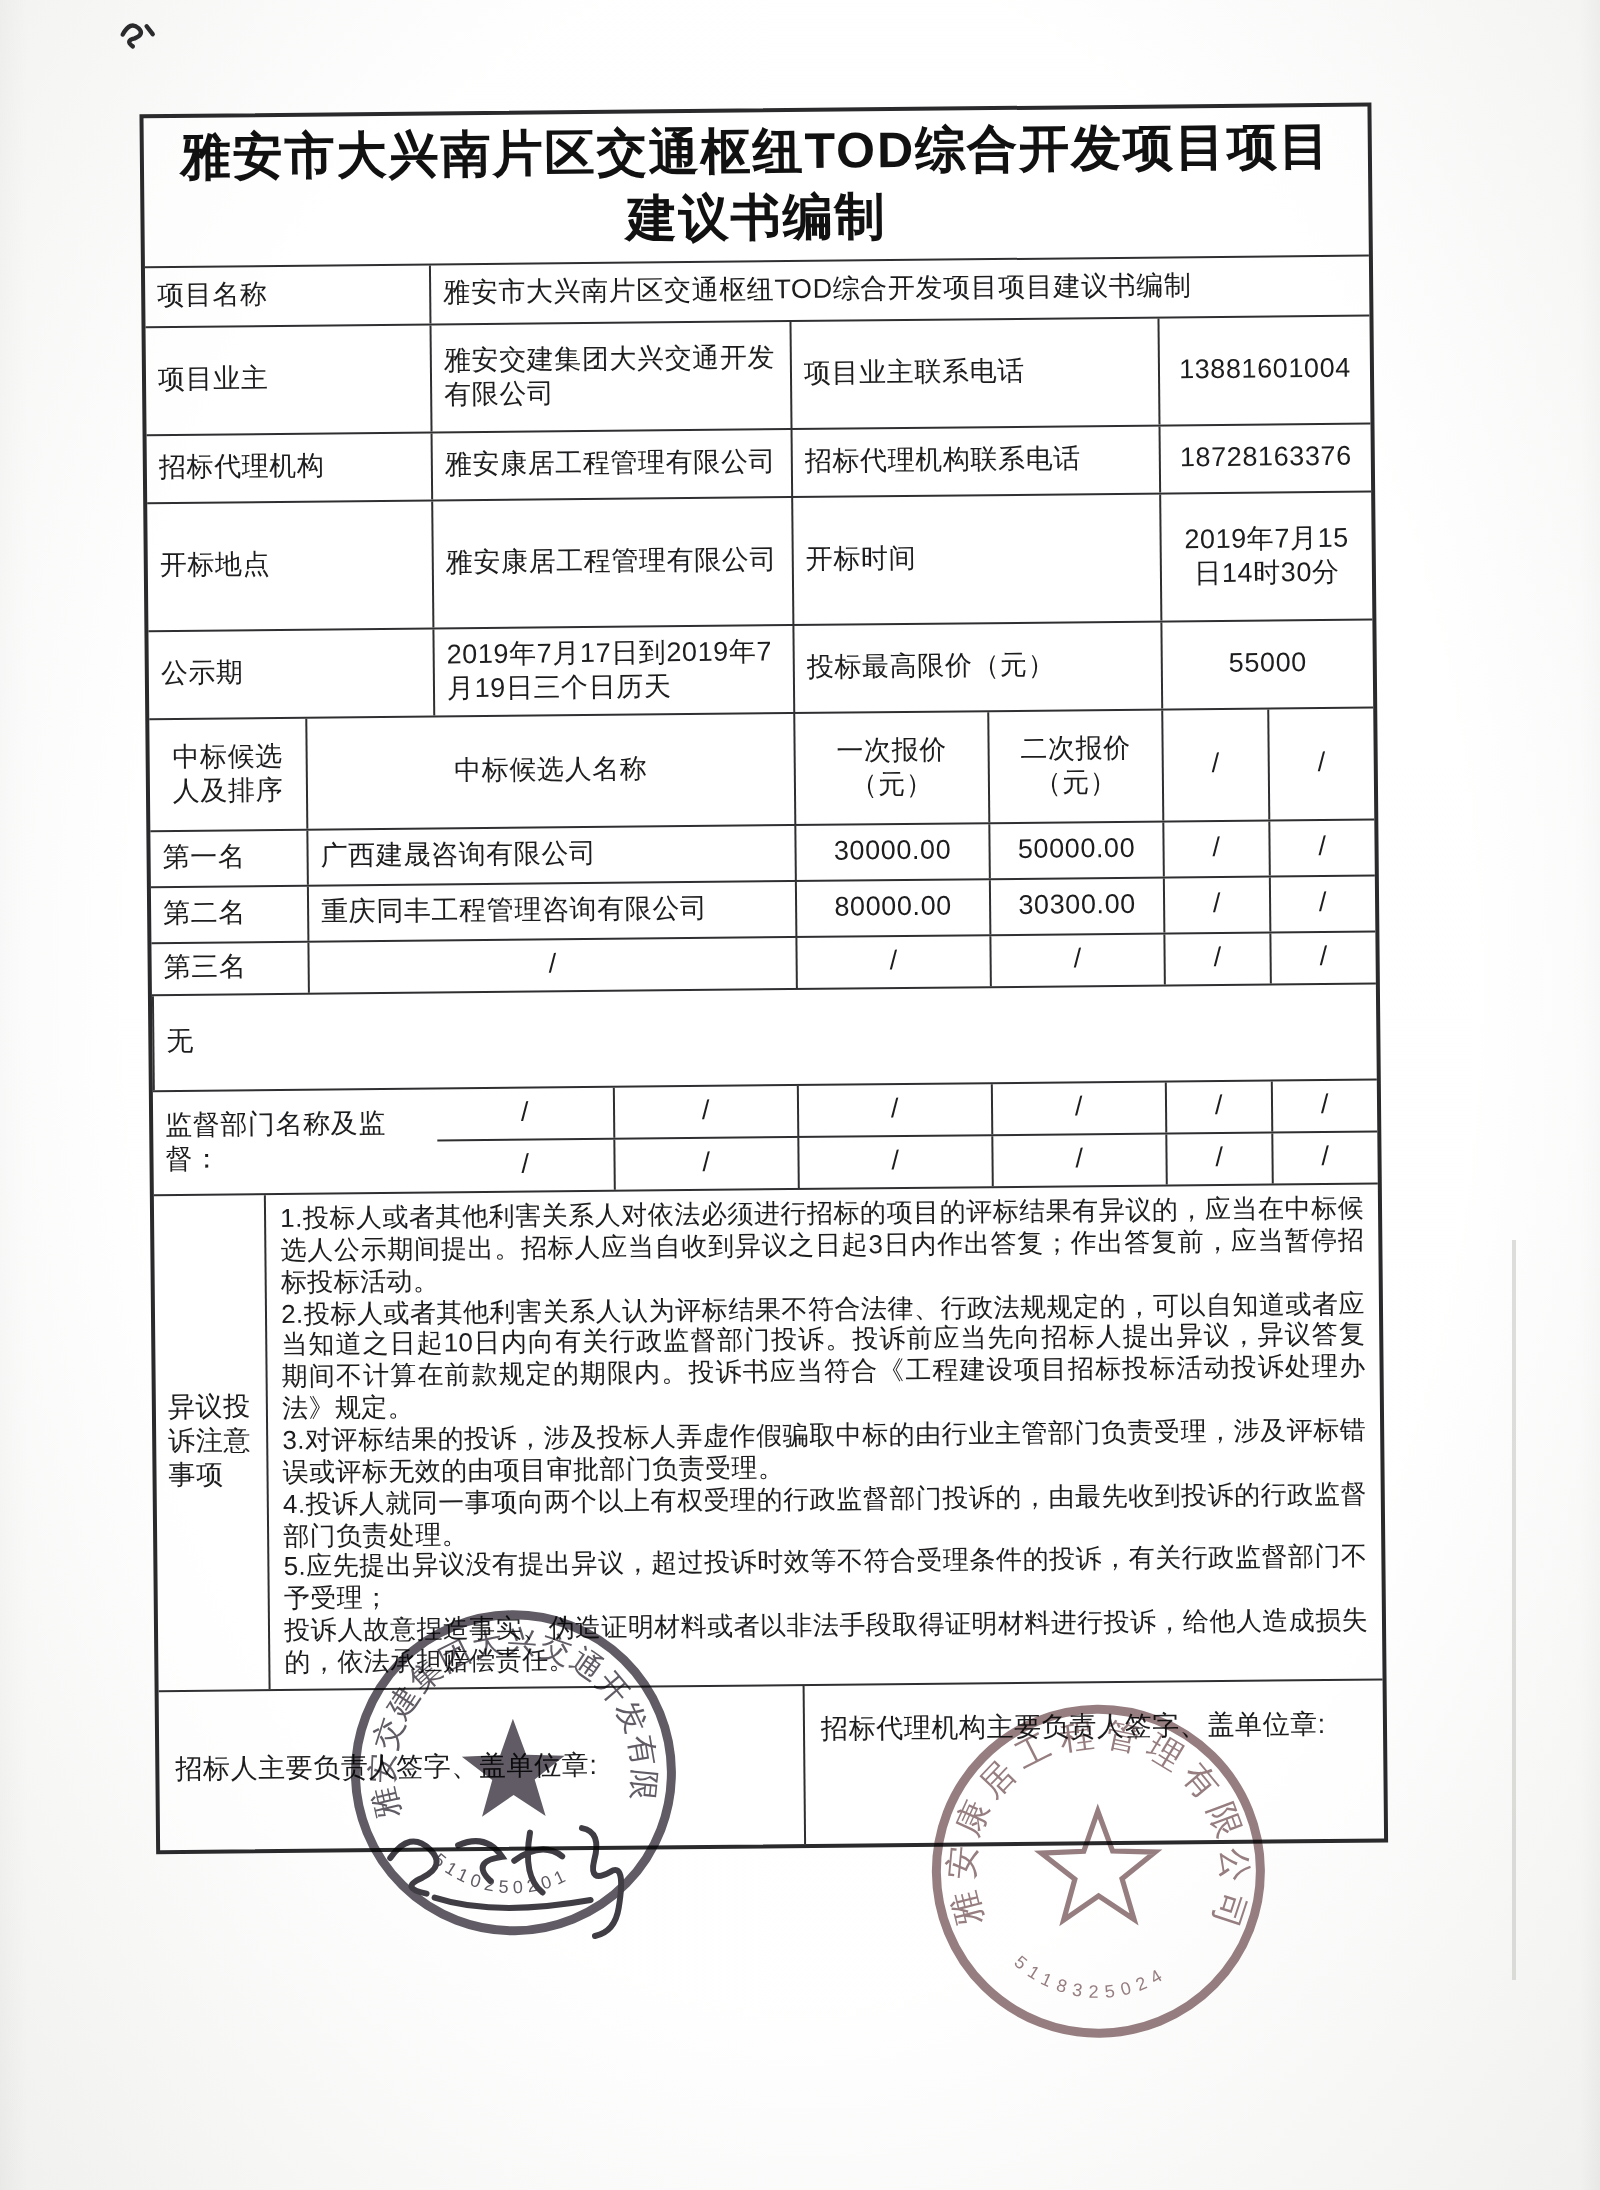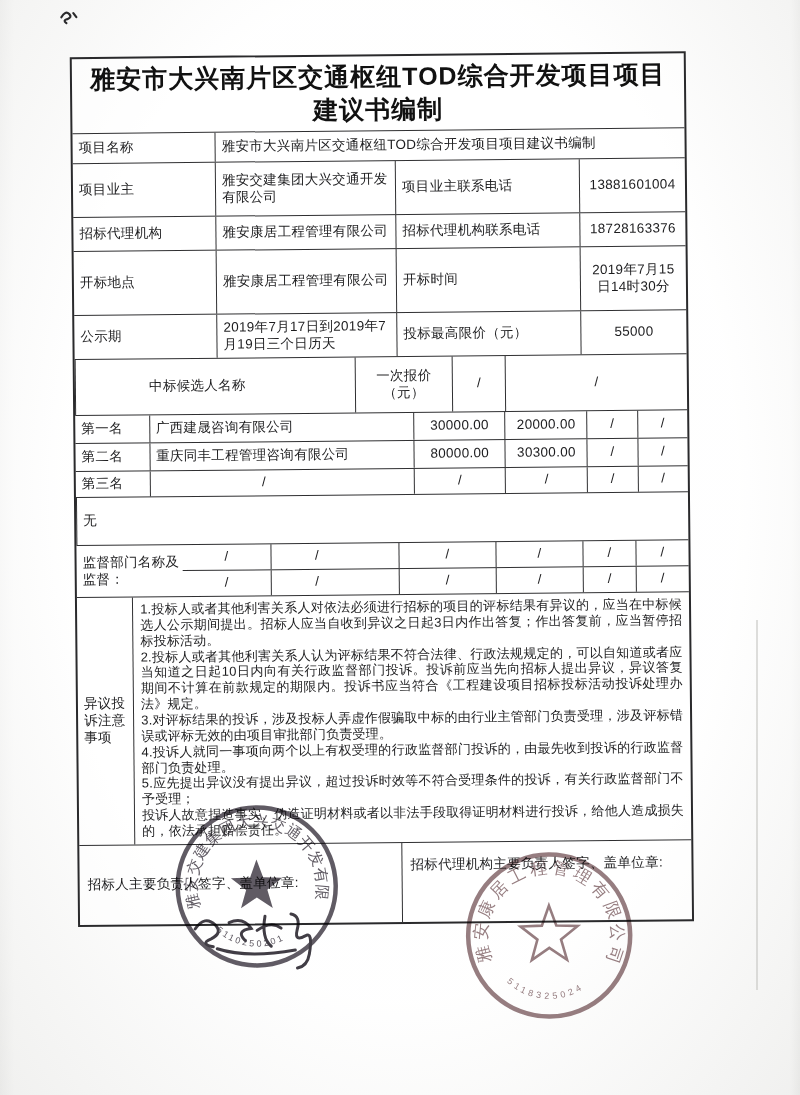--- a/index.html
+++ b/index.html
@@ -29,21 +29,21 @@
     border-left:1.4px solid #2f2f31;box-sizing:border-box;
     display:flex;align-items:center;padding:2px 6px;
     font-size:13.5px;line-height:1.25;letter-spacing:.3px;
   }
   .cell.nb{border-left:none;}
   .ctr{justify-content:center;text-align:center;}
   .top{align-items:flex-start;}
   
   .wA{width:78px;} .wAB{width:142px;}
   .wC{width:88px;} .wD{width:92px;} .wCD{width:180px;}
-  .wE{width:97px;margin-left:36px;} .wF{width:87px;} .wEF{width:184px;}
+  .wE{width:97px;} .wF{width:87px;} .wEF{width:184px;}
   .wG{width:53px;} .wH{width:53px;} .wGH{width:106px;} .wCH{width:470px;}
   .wAD{width:322px;} .wBD{width:244px;}
   .cell:last-child{flex:1 1 auto;}
 
   .title-row{min-height:72px;}
   .title-cell{width:100%;justify-content:center;padding:4px 10px;}
   .title-text{display:block;max-width:584px;margin:0 auto;text-align:center;
     font-size:25px;font-weight:bold;line-height:1.32;letter-spacing:1px;color:#111;}
 
   .h30{min-height:30px;} .h54{min-height:54px;} .h34{min-height:34px;}
@@ -117,31 +117,33 @@
     </div>
 
     <div class="row h44">
       <div class="cell nb wAB">公示期</div>
       <div class="cell wCD">2019年7月17日到2019年7月19日三个日历天</div>
       <div class="cell wEF">投标最高限价（元）</div>
       <div class="cell wGH ctr">55000</div>
     </div>
 
     <div class="row h56">
+      <div class="cell nb wA ctr">中标候选人及排序</div>
       <div class="cell wBD ctr">中标候选人名称</div>
       <div class="cell wE ctr">一次报价（元）</div>
+      <div class="cell wF ctr">二次报价（元）</div>
       <div class="cell wG ctr">/</div>
       <div class="cell wH ctr">/</div>
     </div>
 
     <div class="row h28">
       <div class="cell nb wA">第一名</div>
       <div class="cell wBD">广西建晟咨询有限公司</div>
       <div class="cell wE ctr">30000.00</div>
-      <div class="cell wF ctr">20000.00</div>
+      <div class="cell wF ctr">50000.00</div>
       <div class="cell wG ctr">/</div>
       <div class="cell wH ctr">/</div>
     </div>
 
     <div class="row h28">
       <div class="cell nb wA">第二名</div>
       <div class="cell wBD">重庆同丰工程管理咨询有限公司</div>
       <div class="cell wE ctr">80000.00</div>
       <div class="cell wF ctr">30300.00</div>
       <div class="cell wG ctr">/</div>

